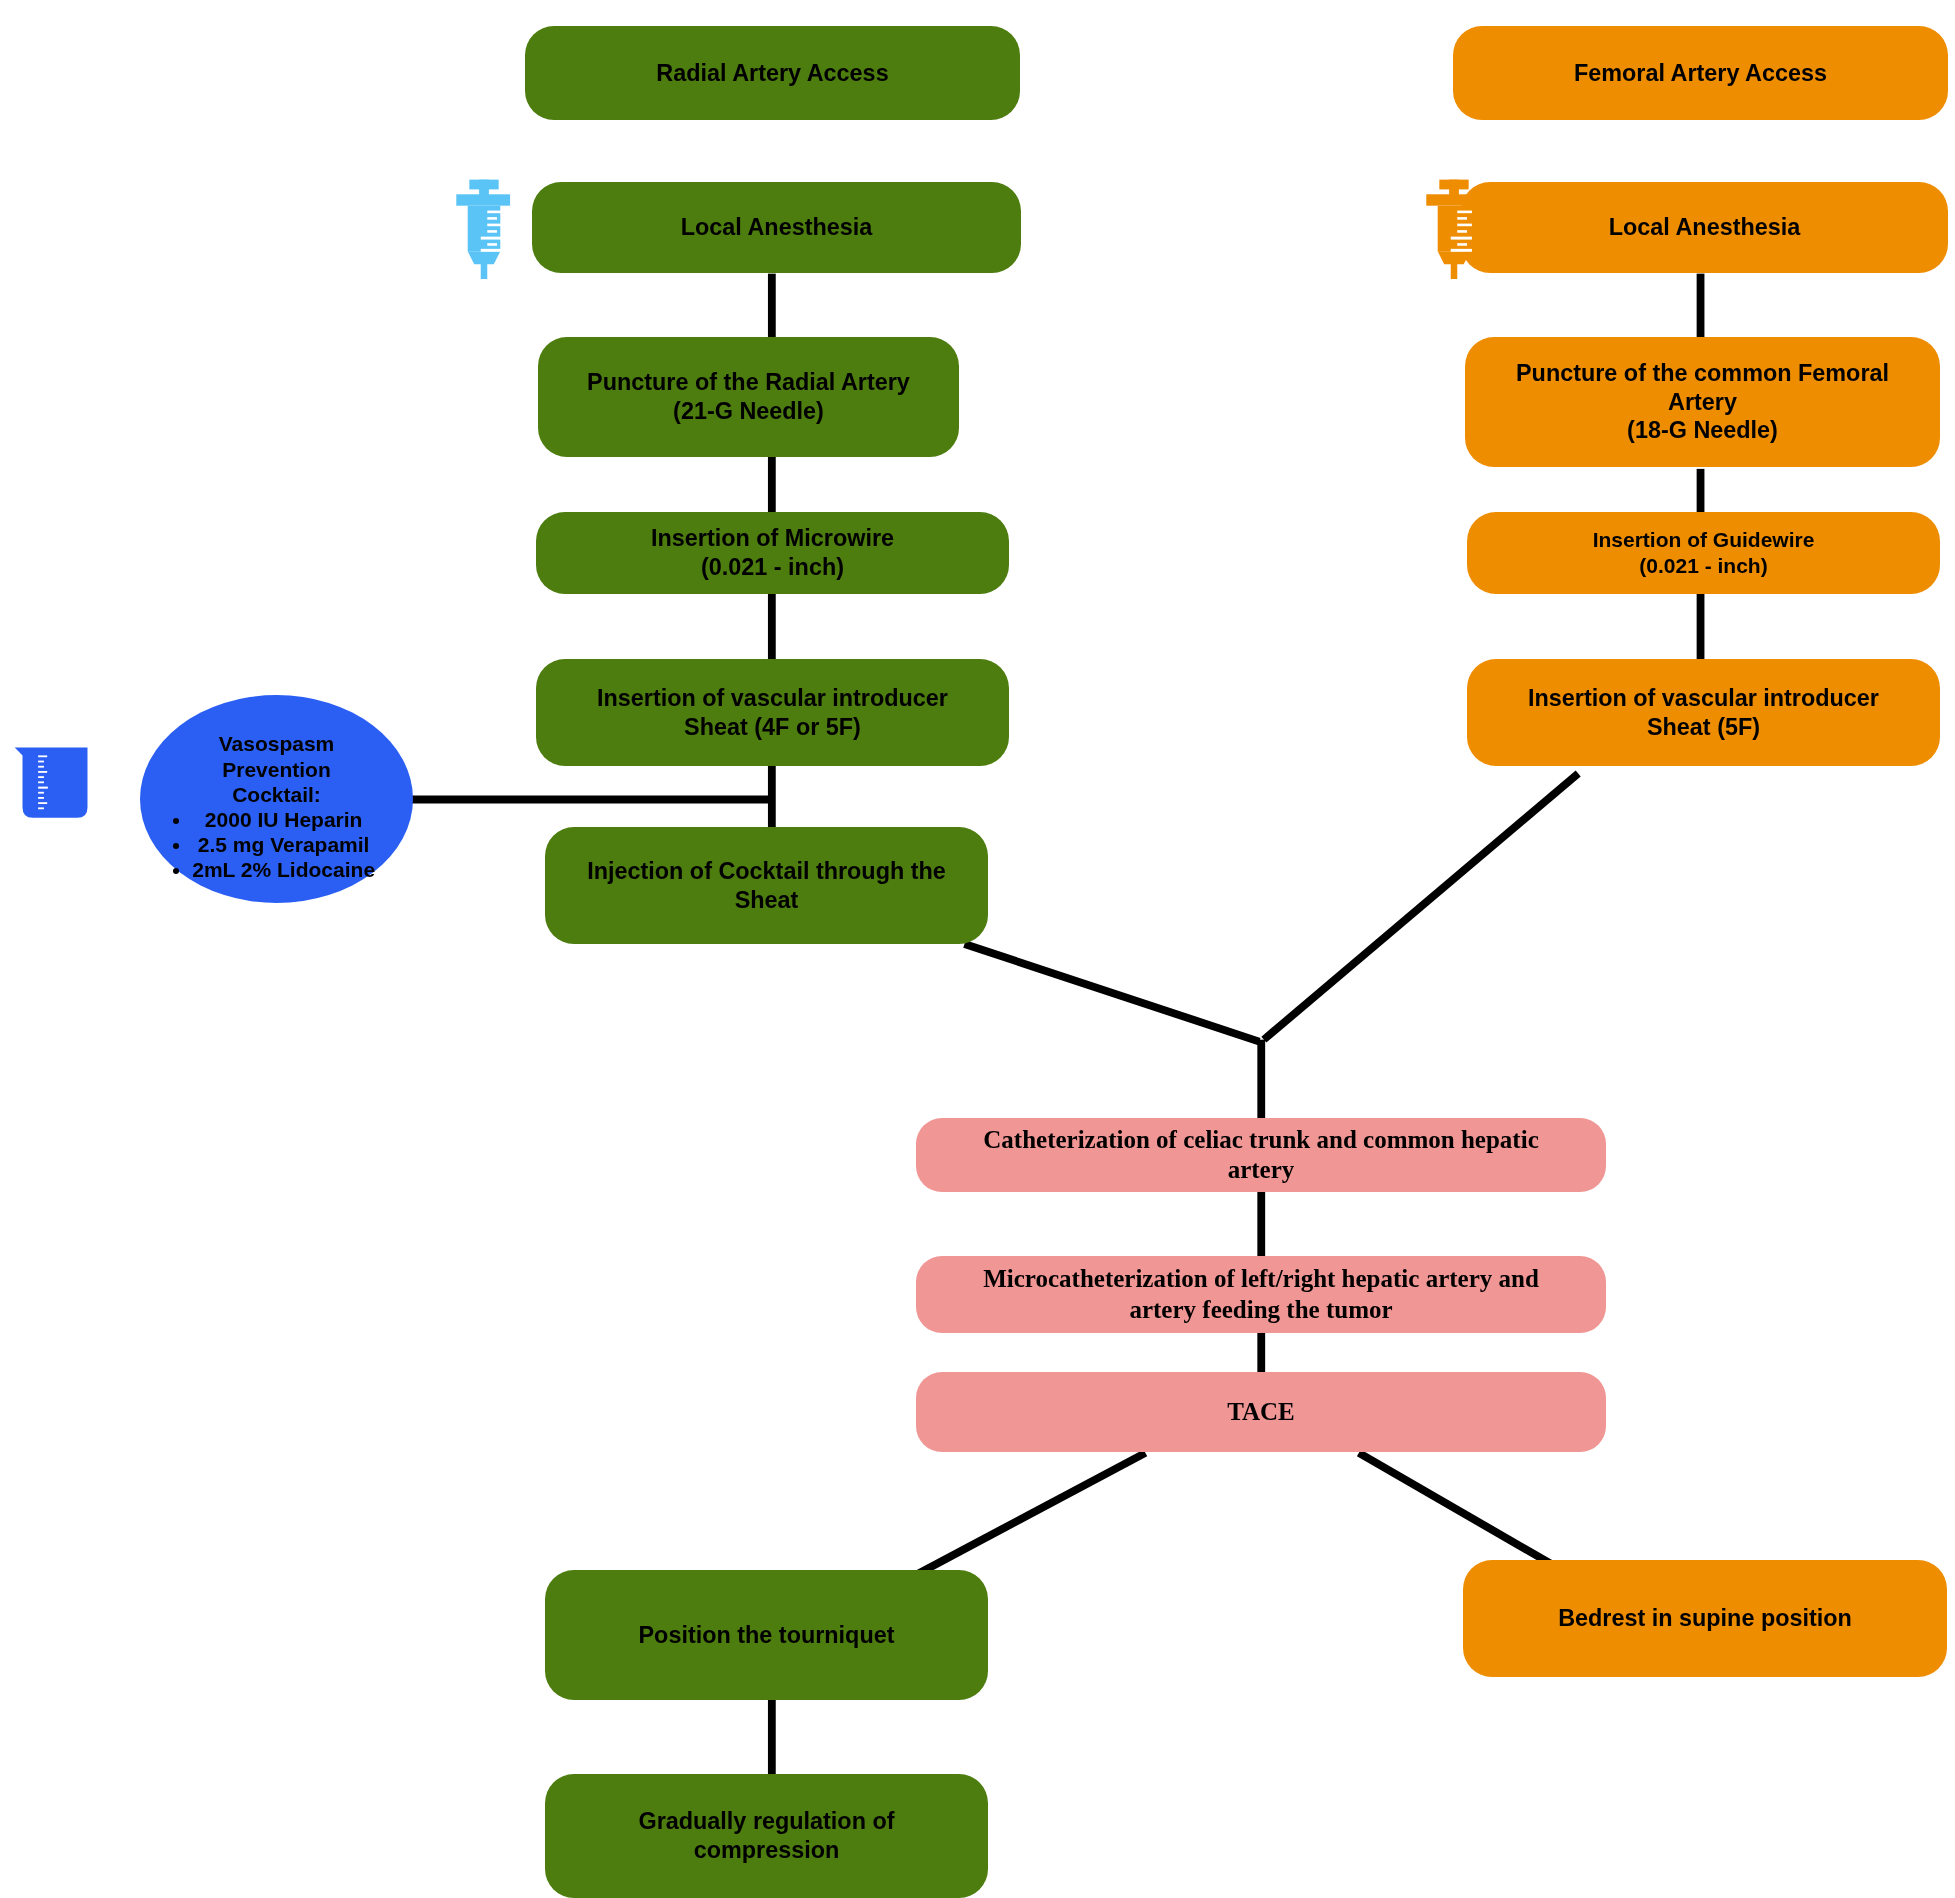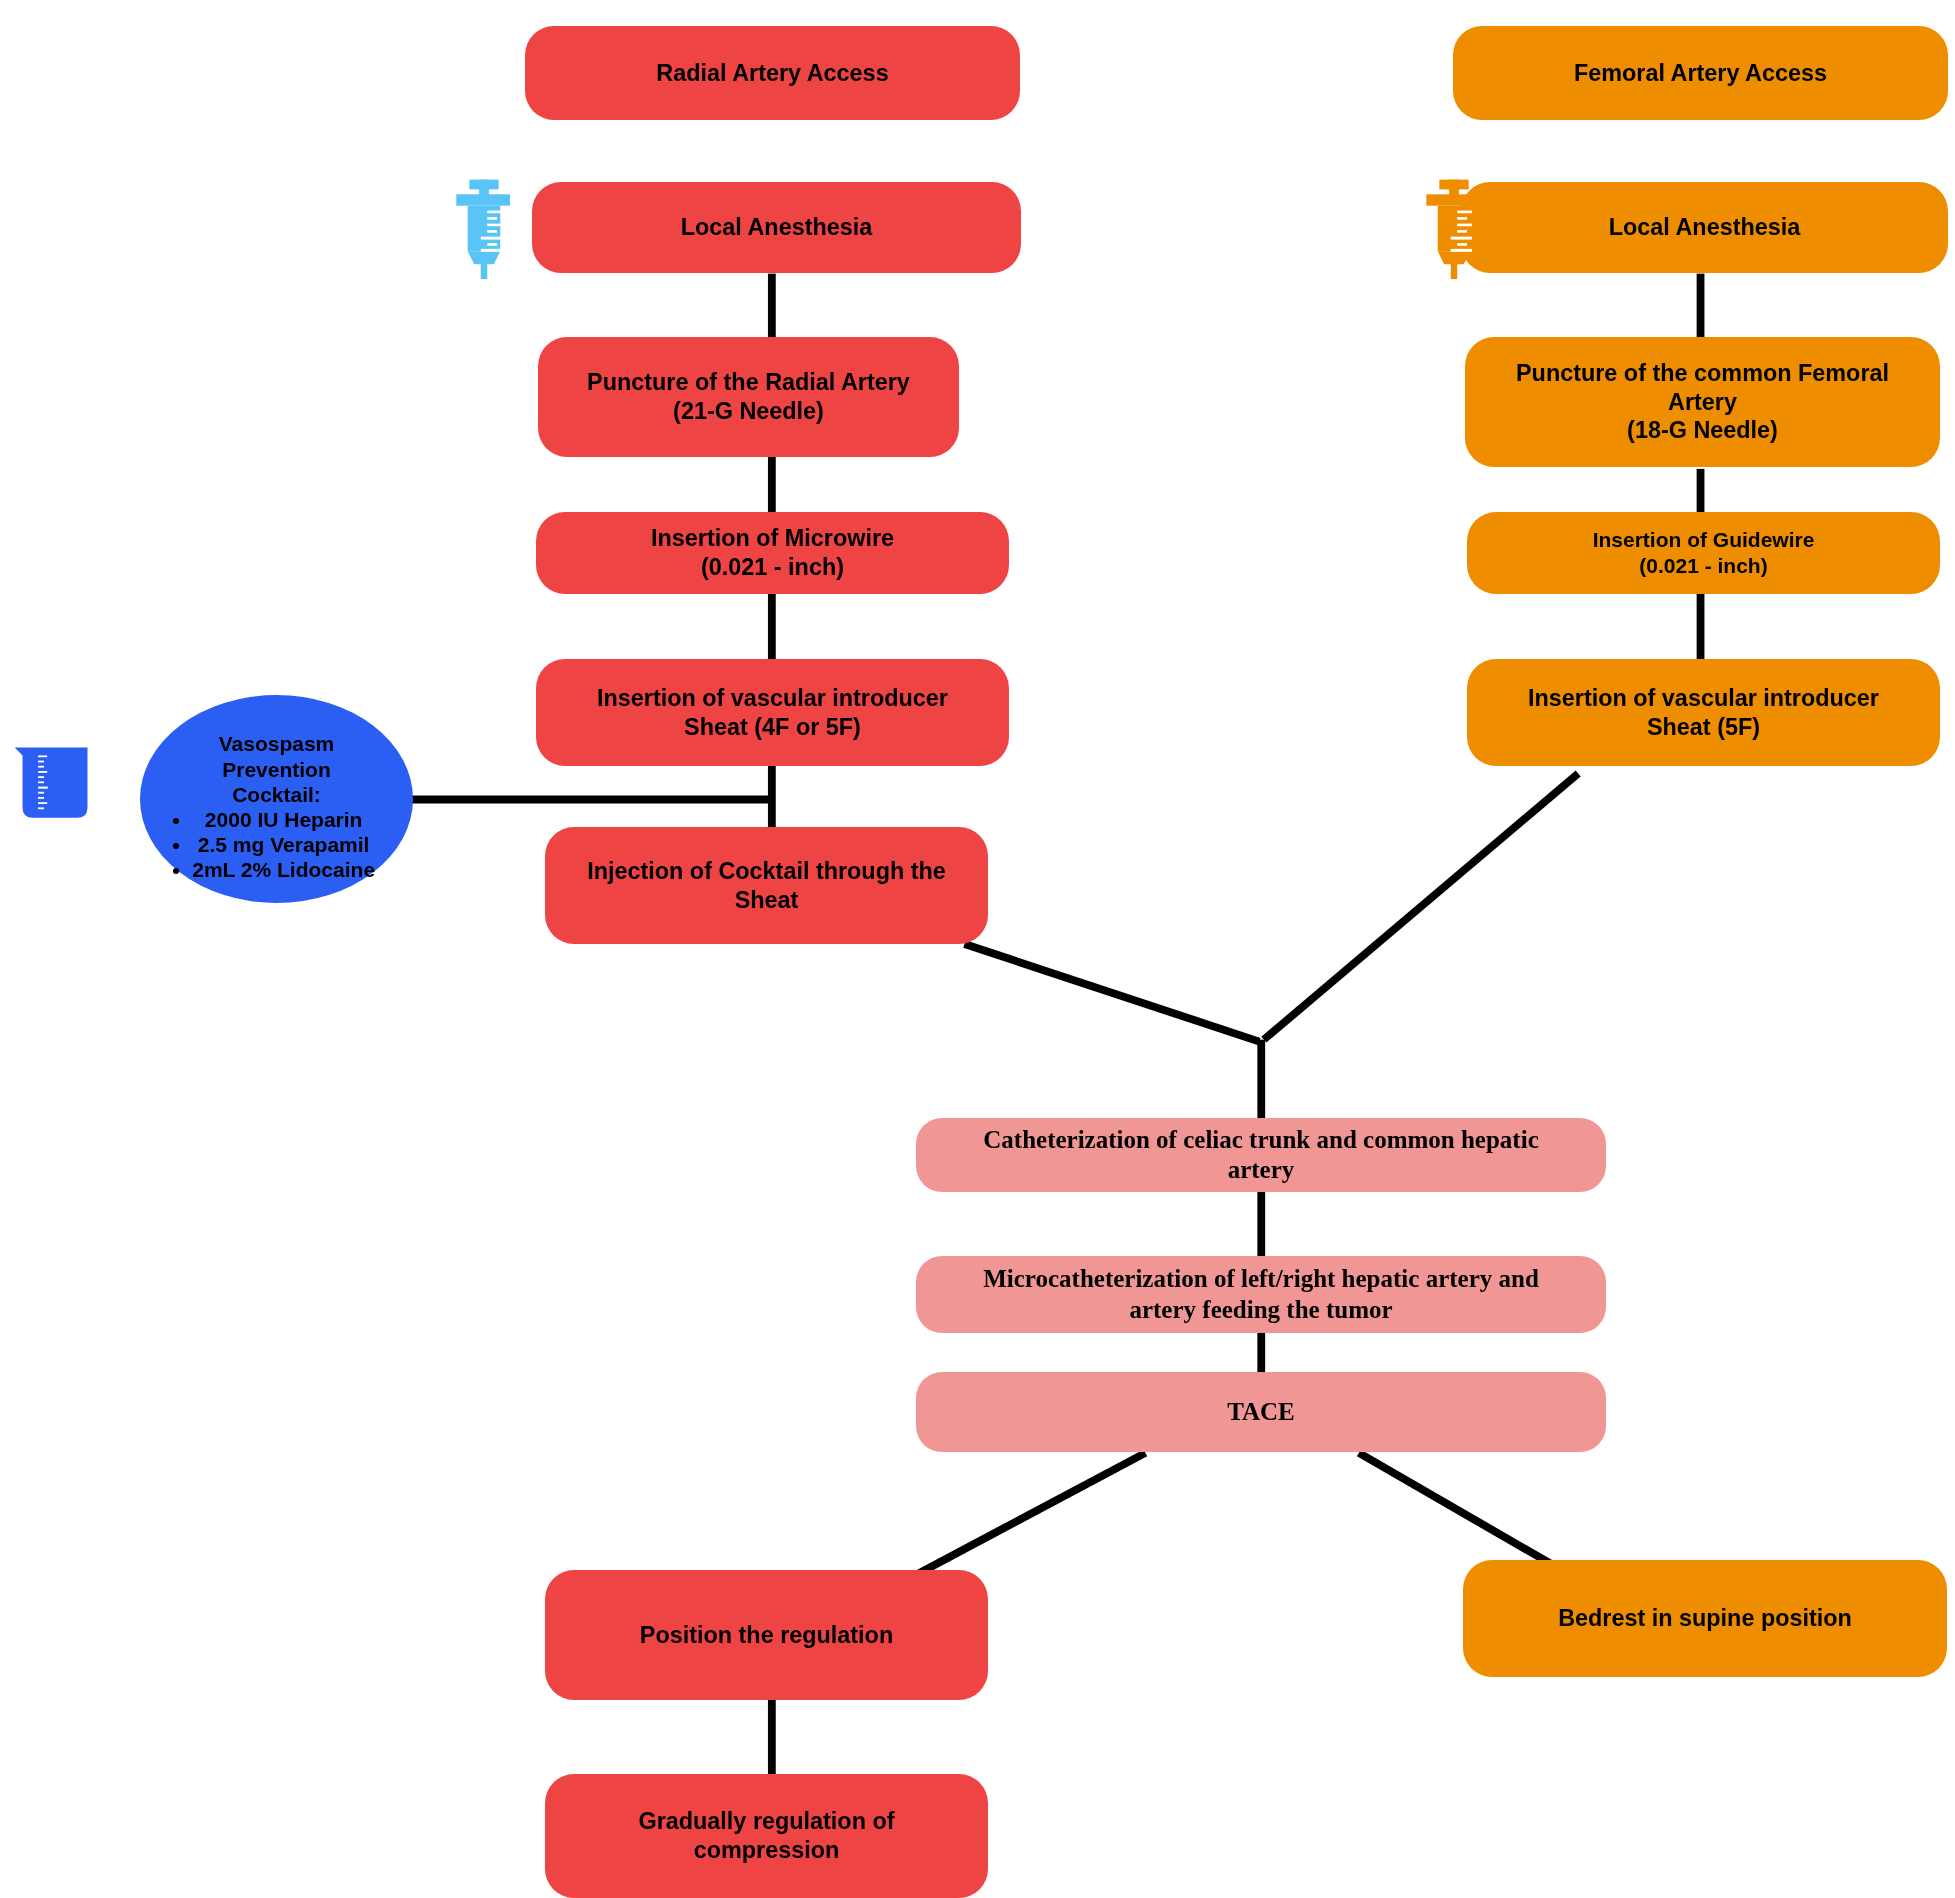--- a/index.html
+++ b/index.html
@@ -36,21 +36,21 @@
     font-weight: bold;
     line-height: 1.22;
     padding: 3.9px 11.7px;
     border-radius: 29px;
     z-index: 3;
   }
   .node .label {
     display: block;
     width: 100%;
   }
-  .node.blue   { background: #ef4444; }
+  .node.blue   { background: #4d7c0f; }
   .node.orange { background: #EF8D00; }
   .node.pink   {
     background: #F09694;
     font-family: "Liberation Serif", serif;
     font-weight: bold;
     border-radius: 26px;
   }
   .node.sans {
     font-family: "Liberation Sans", sans-serif;
   }
@@ -277,21 +277,21 @@
       <span>Catheterization of  celiac trunk and common hepatic</span><br>
       <span>artery</span>
     </span>
   </div>
 
   <div class="node pink" style="left:916px; top:1372px; width:690px; height:80px; font-size:25px;">
     <span class="label">TACE</span>
   </div>
 
   <div class="node blue sans" style="left:545px; top:1570px; width:443px; height:130px; font-size:23.4px;">
-    <span class="label">Position the regulation</span>
+    <span class="label">Position the tourniquet</span>
   </div>
 
   <div class="node blue sans" style="left:545px; top:1774px; width:443px; height:124px; font-size:23.4px;">
     <span class="label">
       <span>Gradually regulation of</span><br>
       <span>compression</span>
     </span>
   </div>
 
   <div class="node orange sans" style="left:1463px; top:1560px; width:484px; height:117px; font-size:23.4px;">

